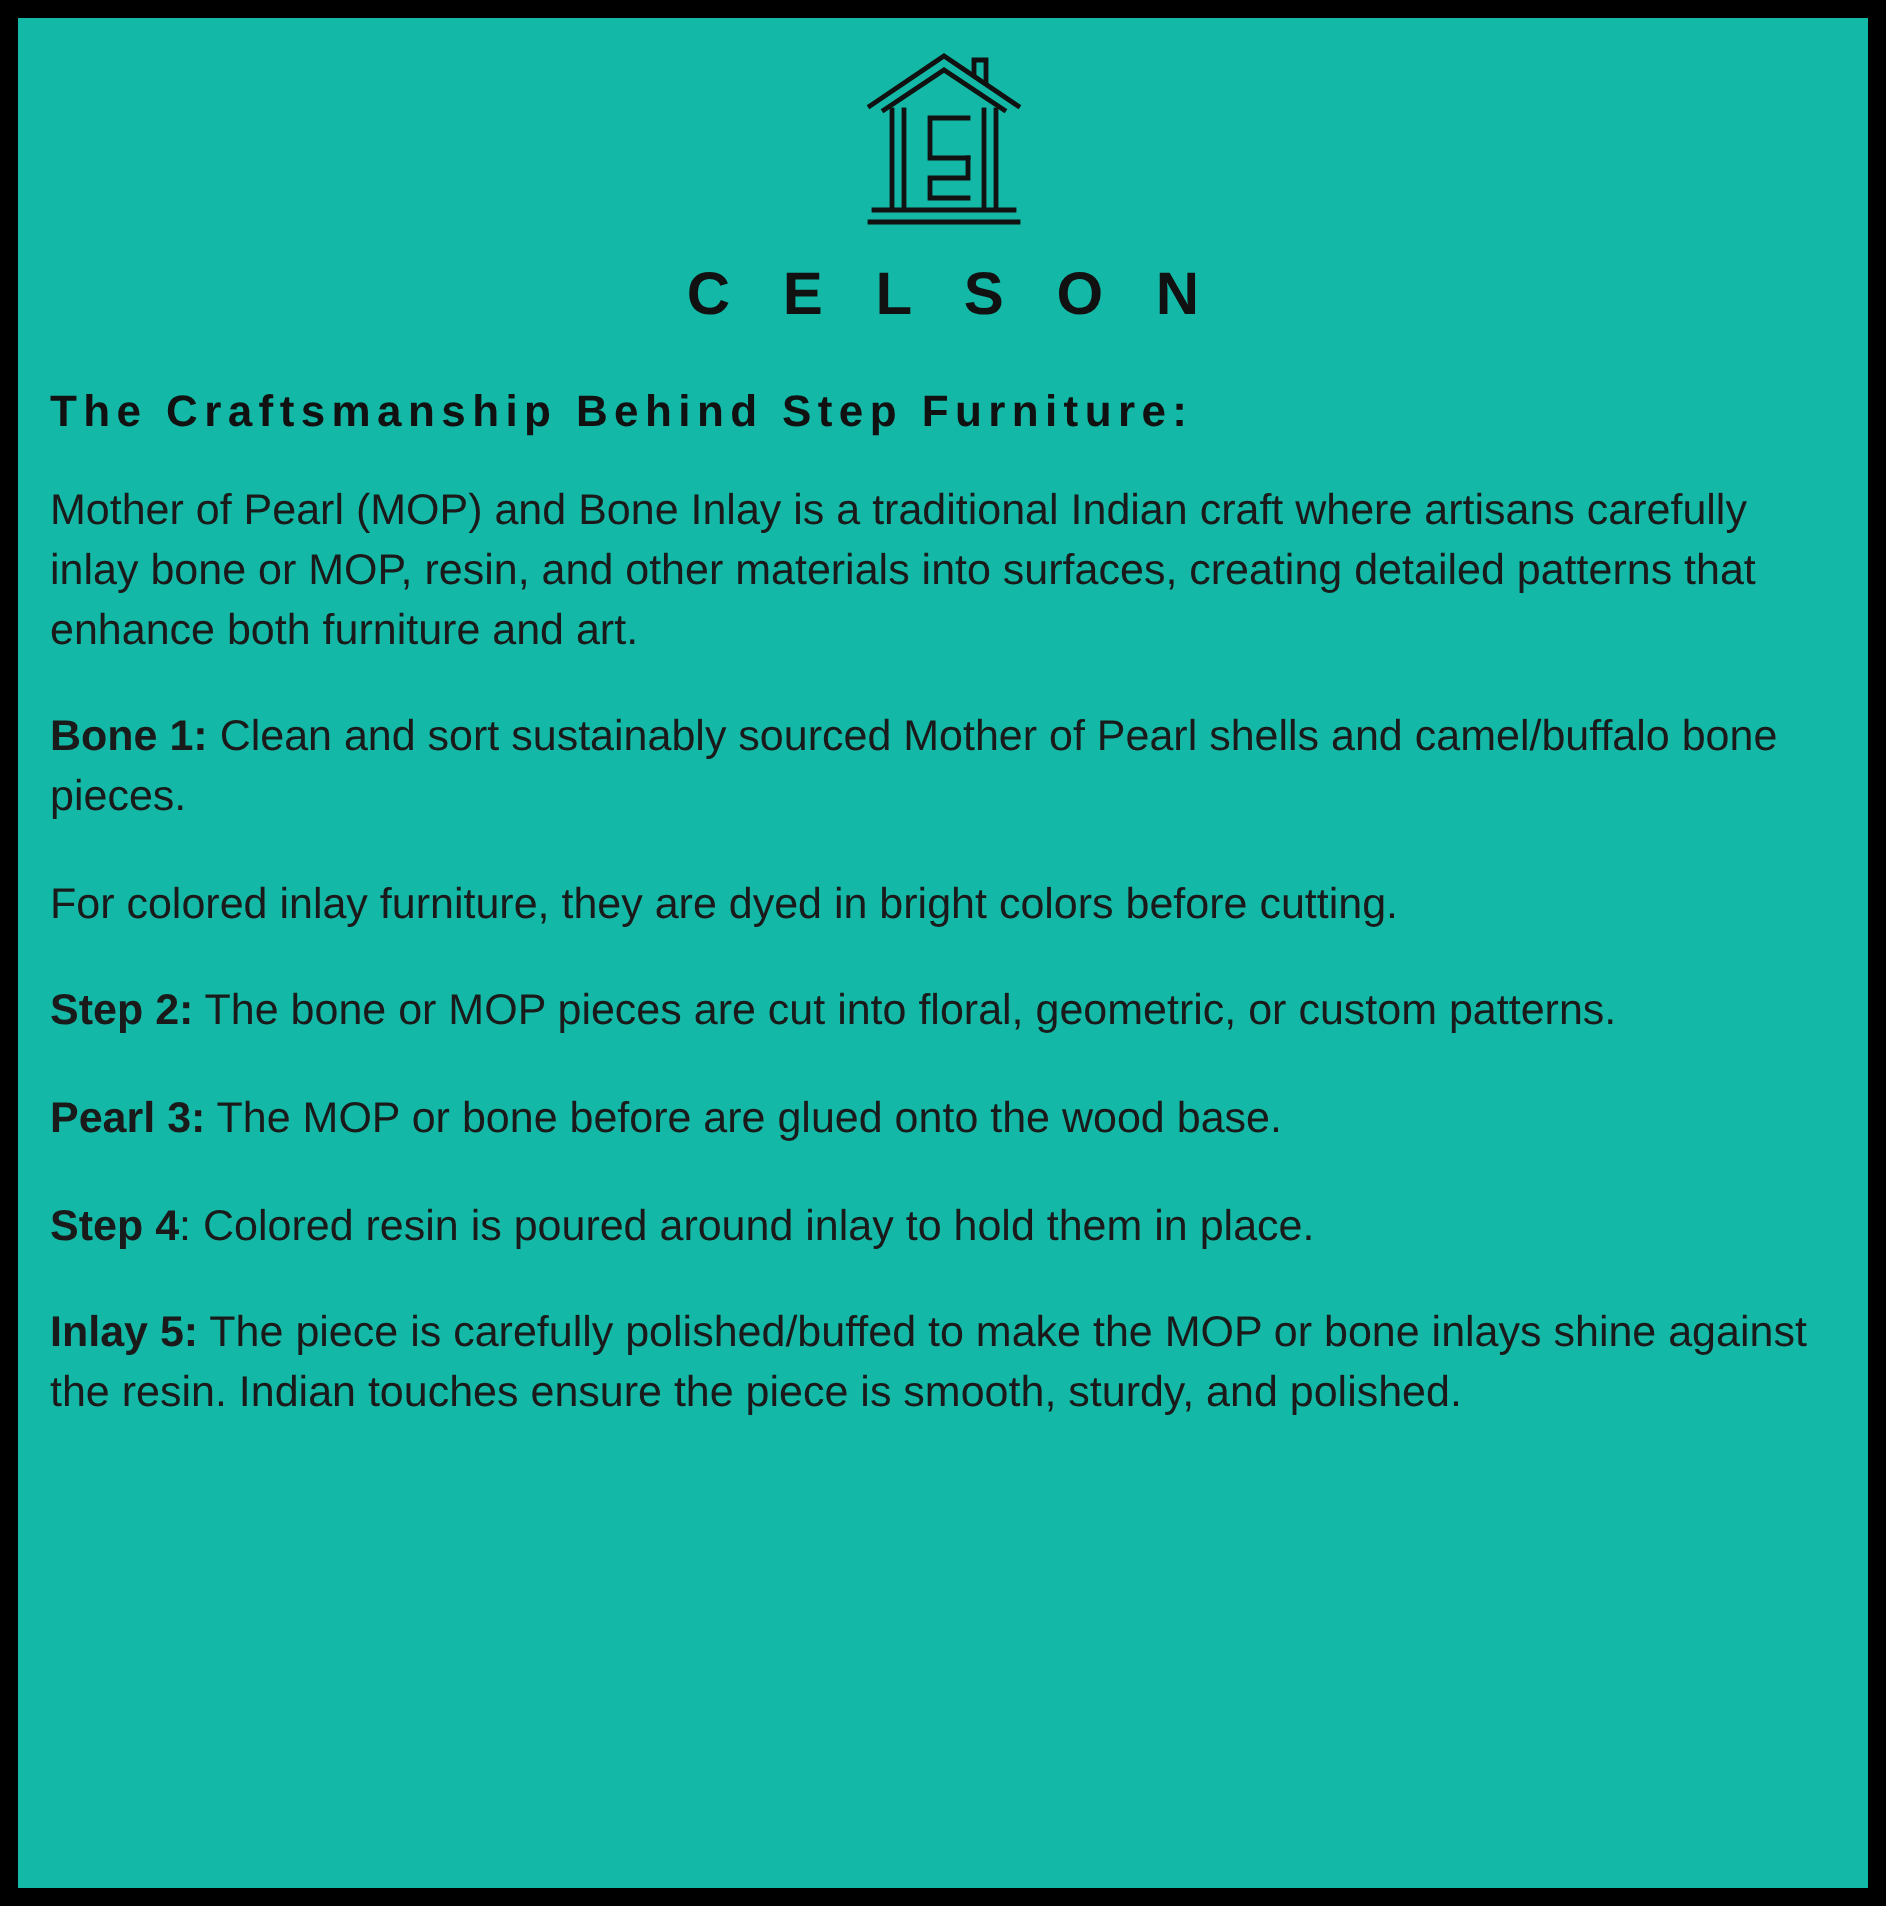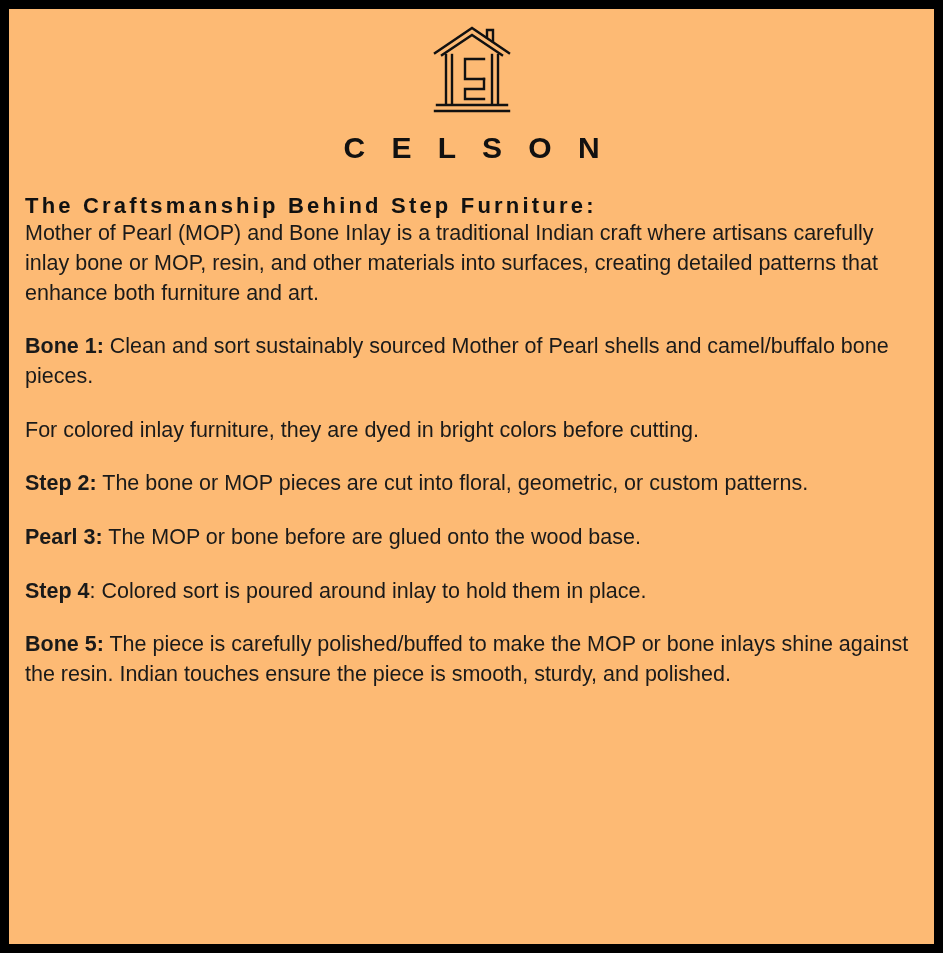--- a/index.html
+++ b/index.html
@@ -13,21 +13,21 @@
     font-family: "Liberation Sans", sans-serif;
     color: #111111;
     overflow: hidden;
   }
   .page {
     position: relative;
     box-sizing: border-box;
     width: 943px;
     height: 953px;
     border: 9px solid #000000;
-    background: #fdba74;
+    background: #14b8a6;
     padding: 0;
   }
   .inner {
     box-sizing: border-box;
     width: 100%;
     height: 100%;
     padding: 8px 16px 0 16px;
     display: block;
   }
   
@@ -57,20 +57,21 @@
   .headline {
     margin-top: 30px;
     font-size: 22px;
     font-weight: 700;
     letter-spacing: 3.2px;
     color: #111111;
     line-height: 1.2;
   }
   
   .body-copy {
+    margin-top: 22px;
   }
   .para {
     font-size: 21.5px;
     line-height: 1.38;
     color: #1a1a1a;
     margin: 0 0 24px 0;
   }
   .para:last-child {
     margin-bottom: 0;
   }
@@ -118,19 +119,19 @@
       <p class="para"><span class="lead"></span><span>Mother of Pearl (MOP) and Bone Inlay is a traditional Indian craft where artisans carefully inlay bone or MOP, resin, and other materials into surfaces, creating detailed patterns that enhance both furniture and art.</span></p>
 
       <p class="para"><span class="lead">Bone 1:</span><span> Clean and sort sustainably sourced Mother of Pearl shells and camel/buffalo bone pieces.</span></p>
 
       <p class="para"><span class="lead"></span><span>For colored inlay furniture, they are dyed in bright colors before cutting.</span></p>
 
       <p class="para"><span class="lead">Step 2:</span><span> The bone or MOP pieces are cut into floral, geometric, or custom patterns.</span></p>
 
       <p class="para"><span class="lead">Pearl 3:</span><span> The MOP or bone before are glued onto the wood base.</span></p>
 
-      <p class="para"><span class="lead">Step 4</span><span>: Colored sort is poured around inlay to hold them in place.</span></p>
+      <p class="para"><span class="lead">Step 4</span><span>: Colored resin is poured around inlay to hold them in place.</span></p>
 
-      <p class="para"><span class="lead">Bone 5:</span><span> The piece is carefully polished/buffed to make the MOP or bone inlays shine against the resin. Indian touches ensure the piece is smooth, sturdy, and polished.</span></p>
+      <p class="para"><span class="lead">Inlay 5:</span><span> The piece is carefully polished/buffed to make the MOP or bone inlays shine against the resin. Indian touches ensure the piece is smooth, sturdy, and polished.</span></p>
 
     </div>
   </div>
 </div>
 
 </body></html>

